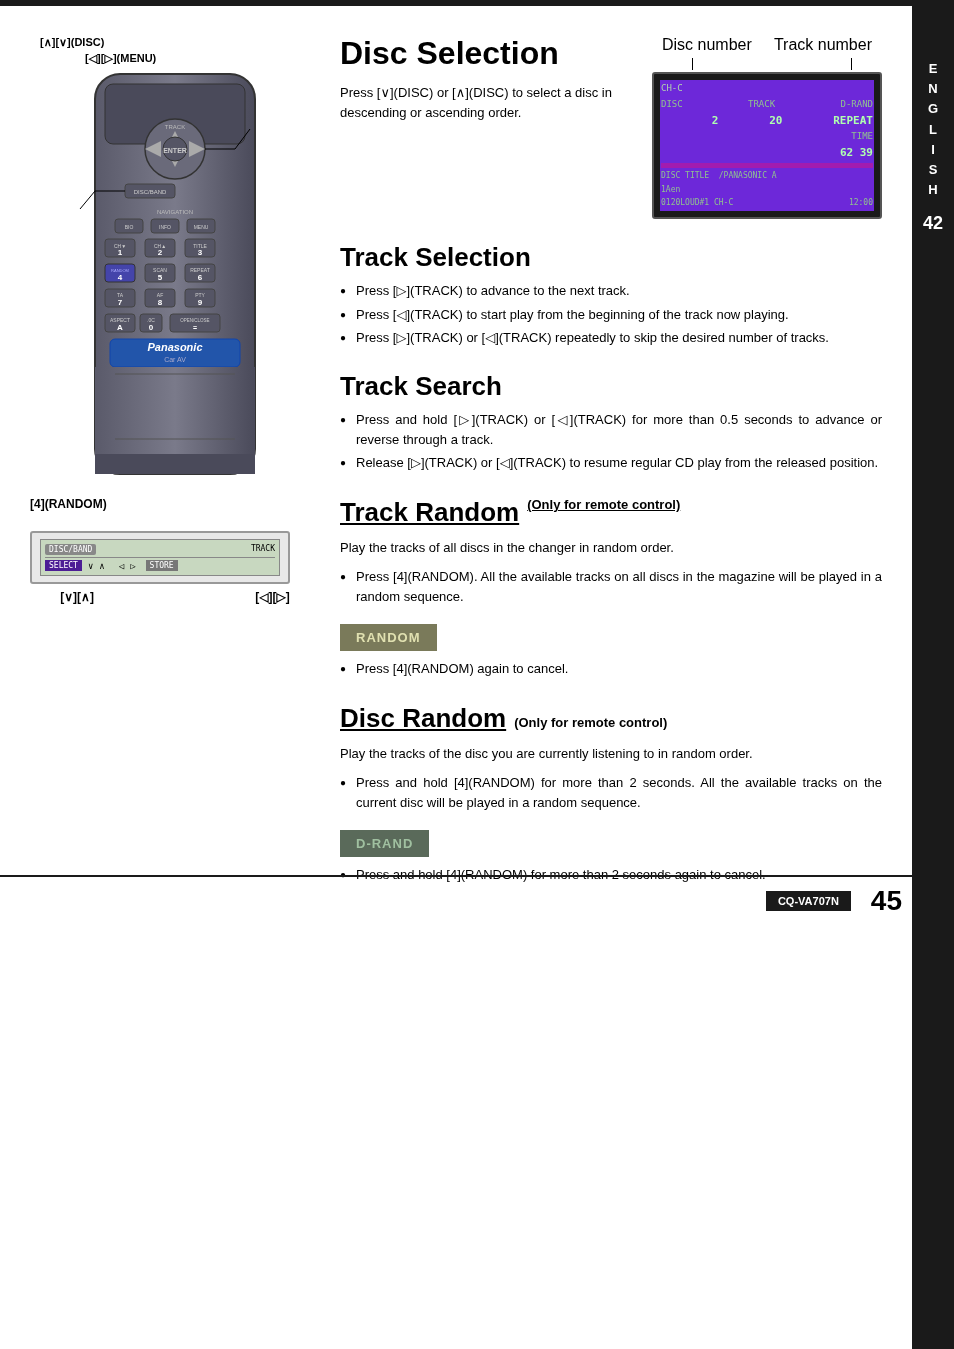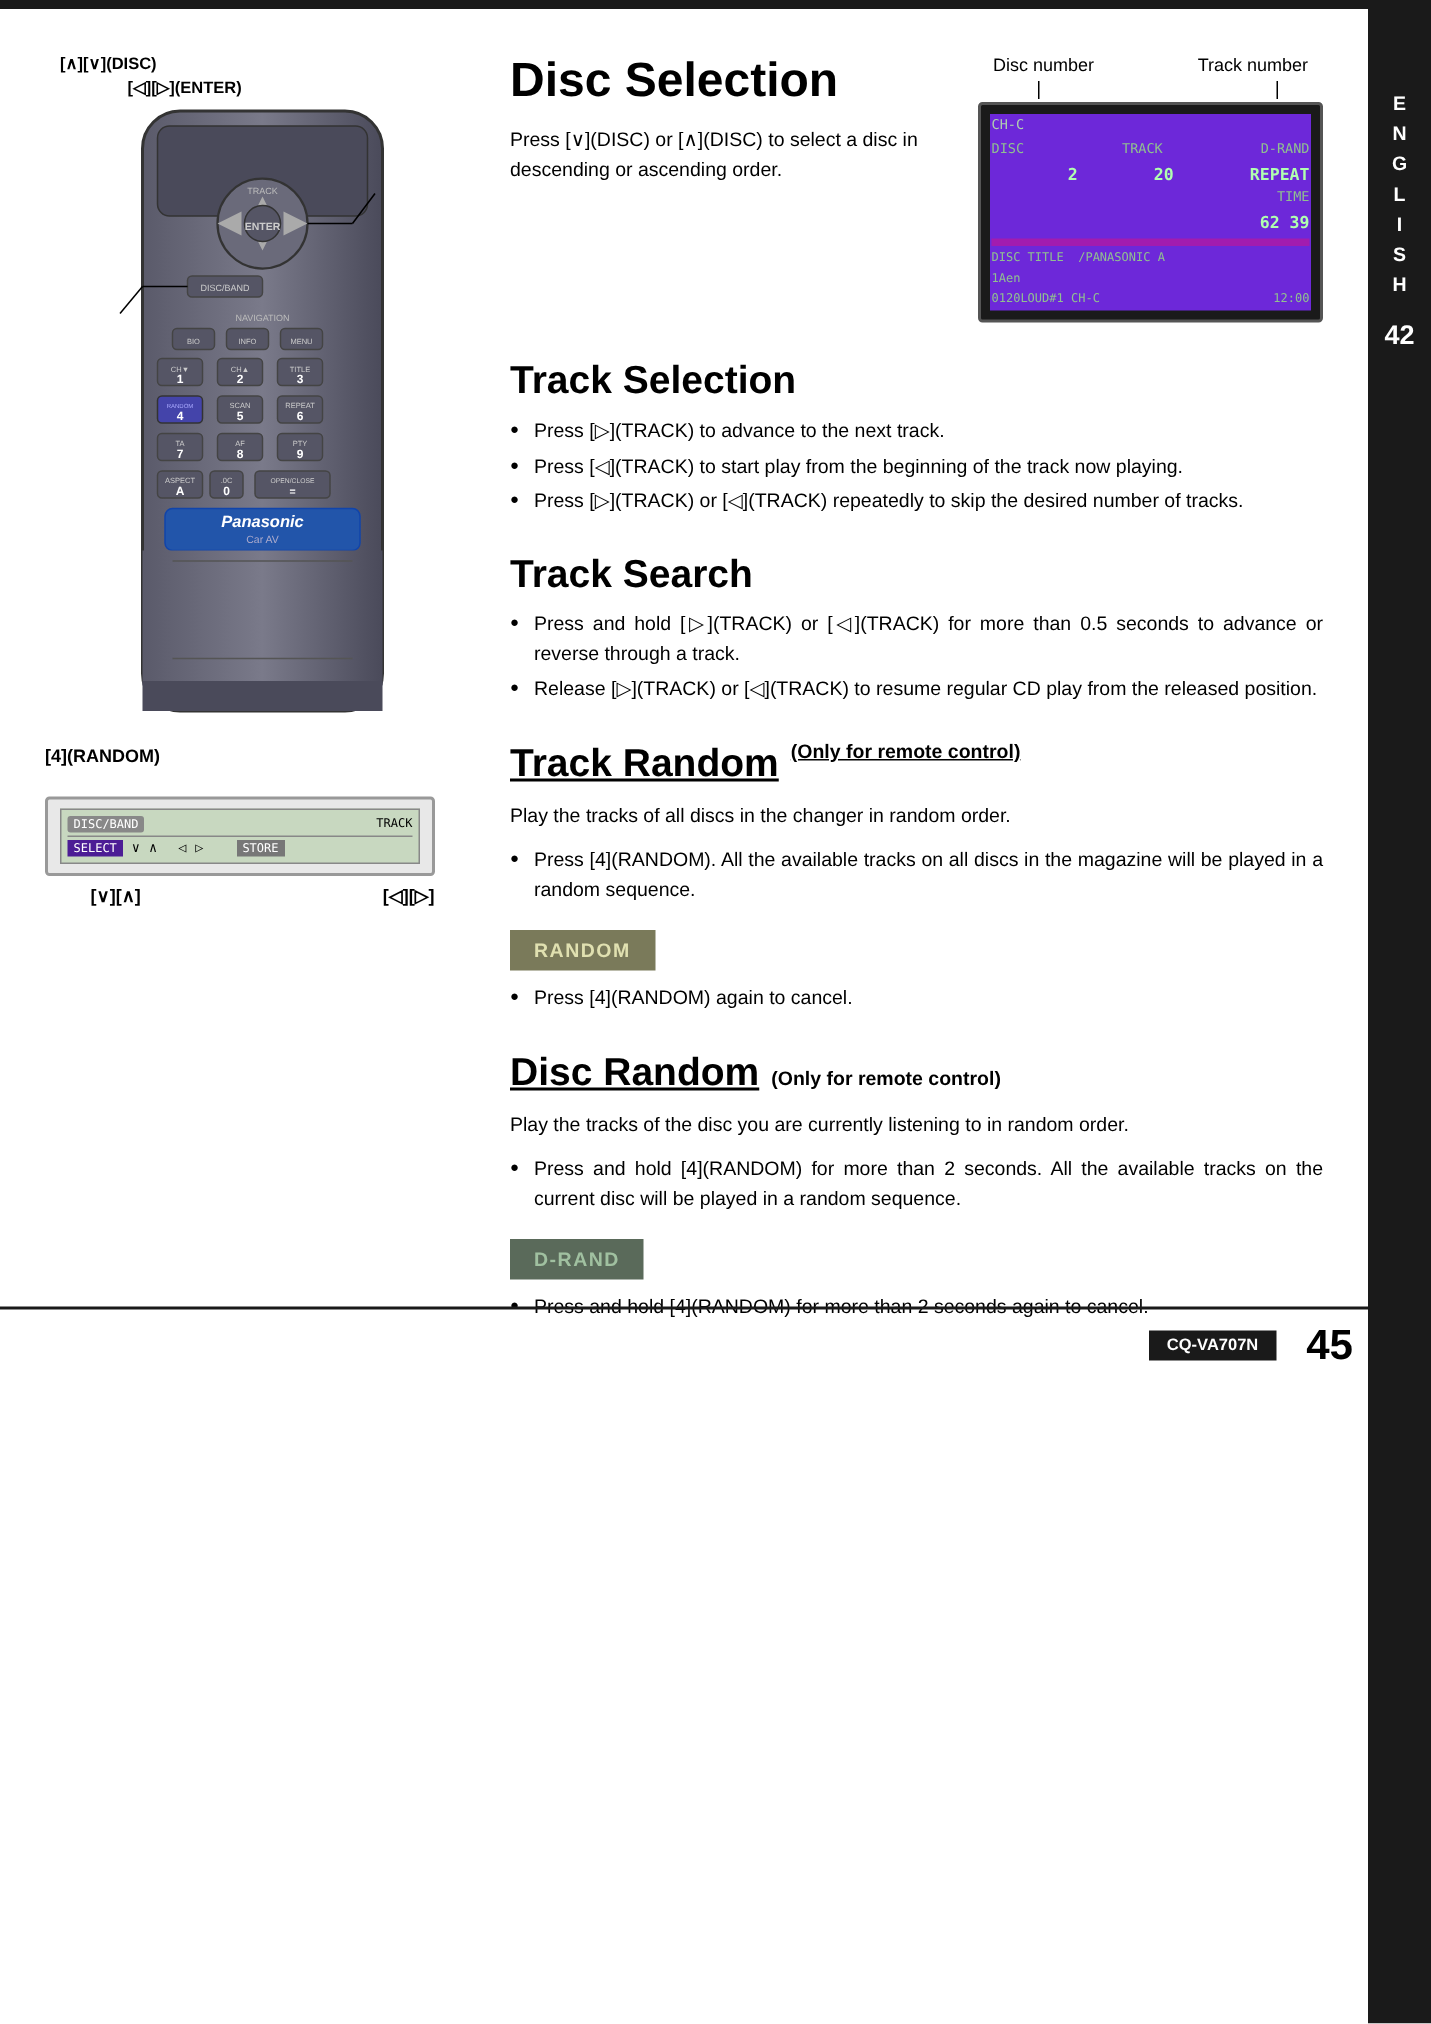--- a/index.html
+++ b/index.html
@@ -142,21 +142,21 @@
     .disc-display {
       float: right;
       width: 230px;
       margin-left: 20px;
       position: relative;
     }
 
     .disc-display-labels {
       display: flex;
       justify-content: space-between;
-      font-size: 12px;
+      font-size: 16px;
       margin-bottom: 4px;
       padding: 0 10px;
     }
 
     .disc-screen {
       background: #1a1a1a;
       border: 2px solid #555;
       padding: 6px;
       border-radius: 3px;
     }
@@ -271,21 +271,21 @@
   <span class="sidebar-letter">H</span>
   <span class="sidebar-page">42</span>
 </div>
 
 <div class="main-content">
 
   <div class="left-panel">
 
     <div style="display:flex; flex-direction:column; margin-left:5px; margin-bottom:4px;">
       <span class="callout-label" style="font-size:11px; font-weight:bold; margin-left:5px; margin-bottom:3px;">[∧][∨](DISC)</span>
-      <span class="callout-label" style="font-size:11px; font-weight:bold; margin-left:50px;">[◁][▷](ENTER)</span>
+      <span class="callout-label" style="font-size:11px; font-weight:bold; margin-left:50px;">[◁][▷](MENU)</span>
     </div>
 
     <div class="remote-svg-wrap">
       <svg width="200" height="420" viewBox="0 0 200 420" xmlns="http://www.w3.org/2000/svg">
 
         <defs>
           <linearGradient id="remoteGrad" x1="0%" y1="0%" x2="100%" y2="0%">
             <stop offset="0%" style="stop-color:#5a5a6a;stop-opacity:1"></stop>
             <stop offset="50%" style="stop-color:#7a7a8a;stop-opacity:1"></stop>
             <stop offset="100%" style="stop-color:#4a4a5a;stop-opacity:1"></stop>
@@ -393,21 +393,21 @@
           <div style="display:flex; justify-content:space-between; border-bottom:1px solid #888; padding-bottom:2px; margin-bottom:2px;">
             <span style="font-size:8px; background:#888; color:#fff; padding:1px 4px; border-radius:2px;">DISC/BAND</span>
             <span style="font-size:8px;">TRACK</span>
           </div>
           <div style="display:flex; align-items:center; gap:6px; margin-top:2px;">
             <span style="background:#4c1d95; color:#fff; font-size:8px; padding:1px 4px;">SELECT</span>
             <span>∨</span>
             <span>∧</span>
             <span style="margin-left:8px;">◁</span>
             <span>▷</span>
-            <span style="background:#777; color:#fff; font-size:8px; padding:1px 4px; margin-left:16px;">STORE</span>
+            <span style="background:#777; color:#fff; font-size:8px; padding:1px 4px; margin-left:4px;">STORE</span>
           </div>
         </div>
       </div>
       <div class="display-bottom-labels">
         <span>[∨][∧]</span>
         <span style="width:40px;"></span>
         <span>[◁][▷]</span>
       </div>
     </div>
   </div>

